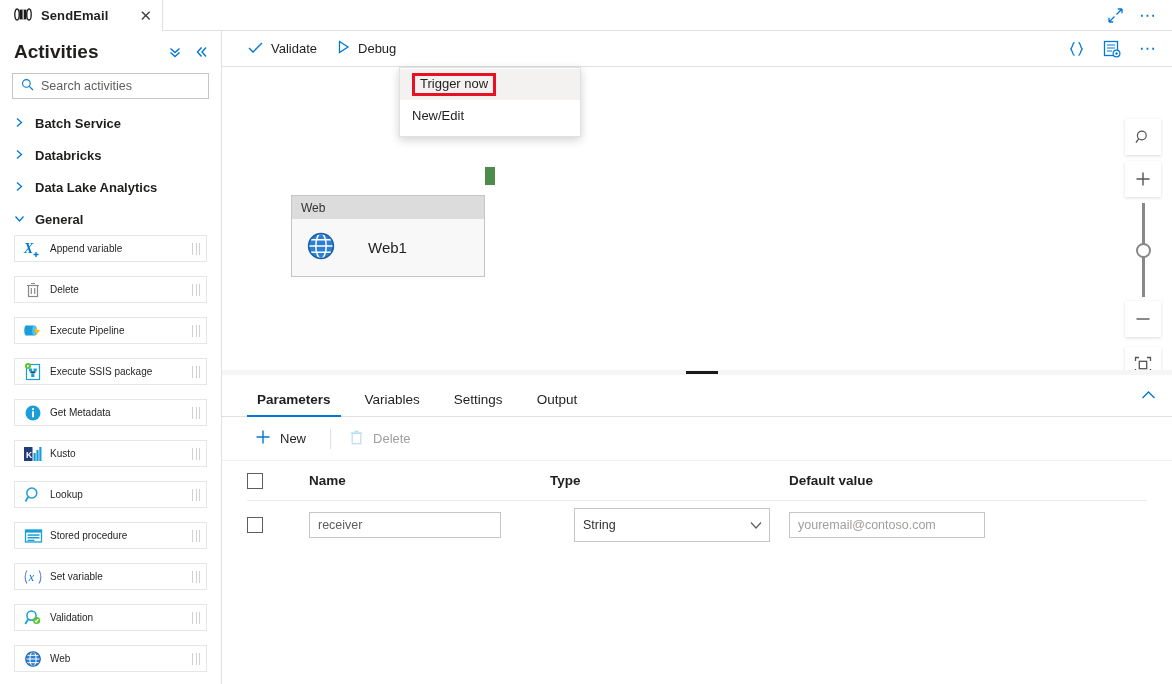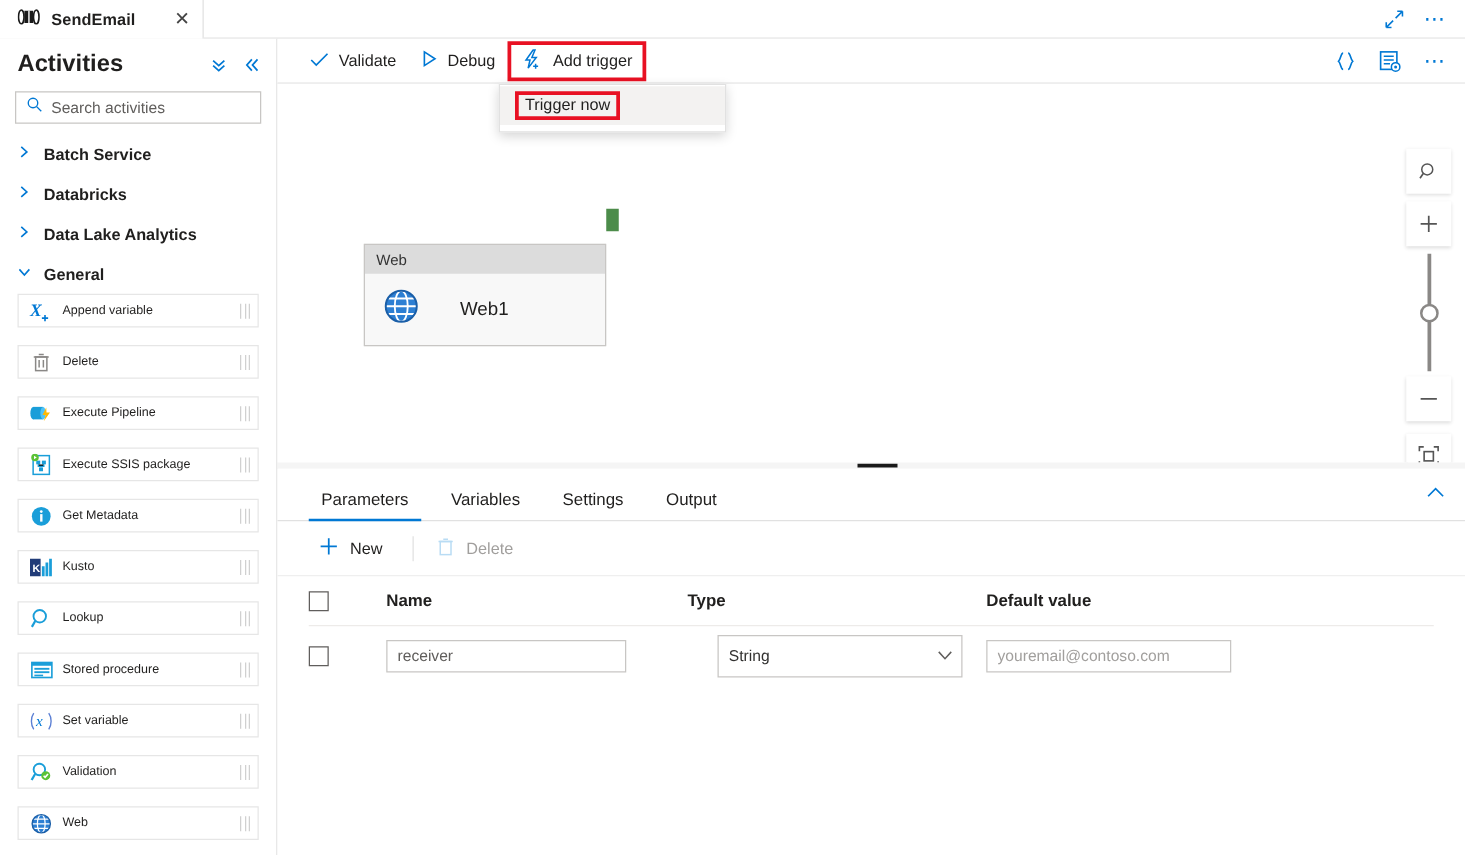--- a/index.html
+++ b/index.html
@@ -158,21 +158,21 @@
     position: absolute; top: 375px; left: 222px; width: 950px; height: 309px; background: #fff;
   }
   .tabs {
     display: flex; align-items: flex-end; height: 42px;
     border-bottom: 1px solid #e1e1e1; padding-left: 25px; position: relative;
   }
   .tab {
     font-size: 13.5px; color: #201f1e; padding: 0 10px 9px 10px;
     margin-right: 14px; cursor: pointer; position: relative;
   }
-  .tab.active { font-weight: 400; margin-top: 40px; }
+  .tab.active { font-weight: 700; margin-top: 40px; }
   .tab.active:after {
     content: ""; position: absolute; left: 0; right: 0; bottom: -1px;
     height: 2.5px; background: #0078d4;
   }
   .tabs-collapse { position: absolute; right: 16px; bottom: 12px; cursor: pointer; }
 
   .actionbar {
     display: flex; align-items: center; height: 44px;
     padding-left: 25px; gap: 0; border-bottom: 1px solid #efefef;
   }
@@ -502,29 +502,20 @@
       <span>Validate</span>
     </div>
     <div class="cmd">
       <span>
         <svg width="13" height="14" viewBox="0 0 13 14">
             <path d="M2.5 1.5 L11 7 L2.5 12.5 Z" fill="none" stroke="#0078d4" stroke-width="1.3"></path>
           </svg>
       </span>
       <span>Debug</span>
     </div>
-    <div class="cmd highlighted">
-      <span>
-        <svg width="17" height="17" viewBox="0 0 17 17">
-          <path d="M9.5 1 L3.8 9 L7 9 L5.5 15.5 L12 7 L8.5 7 L11 1 Z" fill="none" stroke="#0078d4" stroke-width="1.2"></path>
-          <path d="M11.5 12 L11.5 16 M9.5 14 L13.5 14" stroke="#0078d4" stroke-width="1.2"></path>
-        </svg>
-      </span>
-      <span>Add trigger</span>
-    </div>
     <div class="cmdbar-right">
       <span class="icon-btn">
         <svg width="17" height="16" viewBox="0 0 17 16">
           <path d="M6.5 1.5 C4.5 1.5 4.8 6.3 2.8 8 C4.8 9.7 4.5 14.5 6.5 14.5" stroke="#0078d4" stroke-width="1.3" fill="none"></path>
           <path d="M10.5 1.5 C12.5 1.5 12.2 6.3 14.2 8 C12.2 9.7 12.5 14.5 10.5 14.5" stroke="#0078d4" stroke-width="1.3" fill="none"></path>
         </svg>
       </span>
       <span class="icon-btn">
         <svg width="18" height="18" viewBox="0 0 18 18">
           <rect x="1.5" y="1.5" width="13" height="14" fill="none" stroke="#0078d4" stroke-width="1.3"></rect>
@@ -580,20 +571,23 @@
           <path d="M1.5 5 L1.5 1.5 L5 1.5 M13 1.5 L16.5 1.5 L16.5 5 M16.5 13 L16.5 16.5 L13 16.5 M5 16.5 L1.5 16.5 L1.5 13" stroke="#555" stroke-width="1.3" fill="none"></path>
           <rect x="5.3" y="5.3" width="7.4" height="7.4" fill="none" stroke="#555" stroke-width="1.3"></rect>
         </svg>
       </div>
     </div>
   </div>
 
   <div class="dropdown">
     <div class="dd-item hover">
       <span class="dd-hl">Trigger now</span>
+    </div>
+    <div class="dd-item">
+      <span>New/Edit</span>
     </div>
   </div>
 
   <div class="drag-handle">
       <i></i>
     </div>
 
   <div class="bottom">
     <div class="tabs">
       <div class="tab active">

